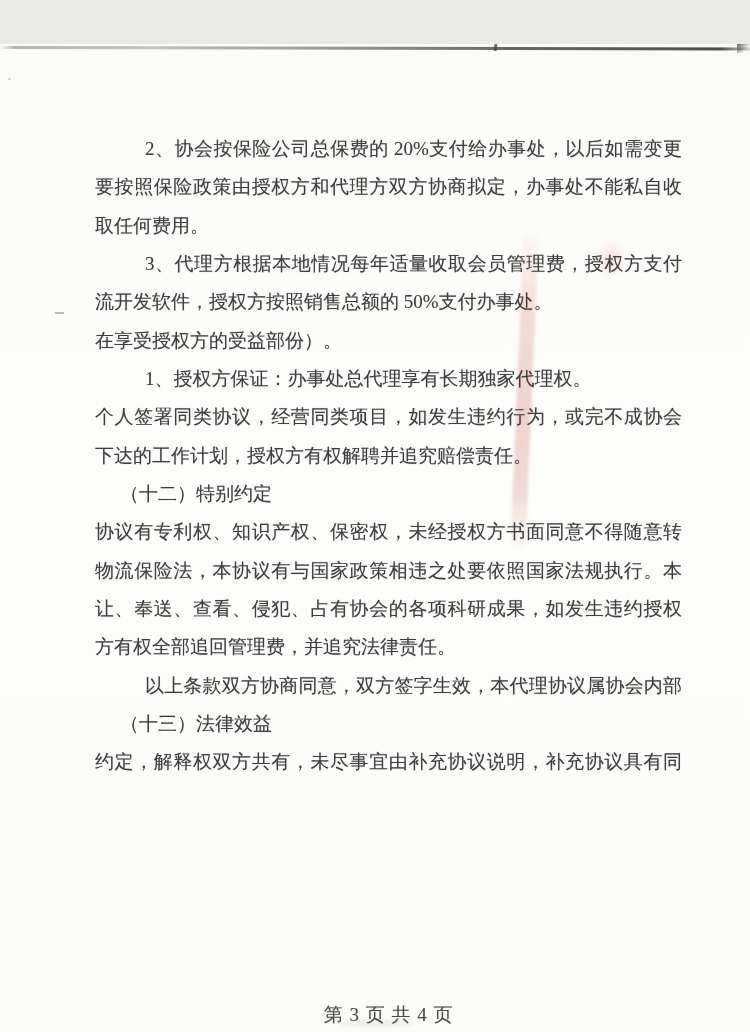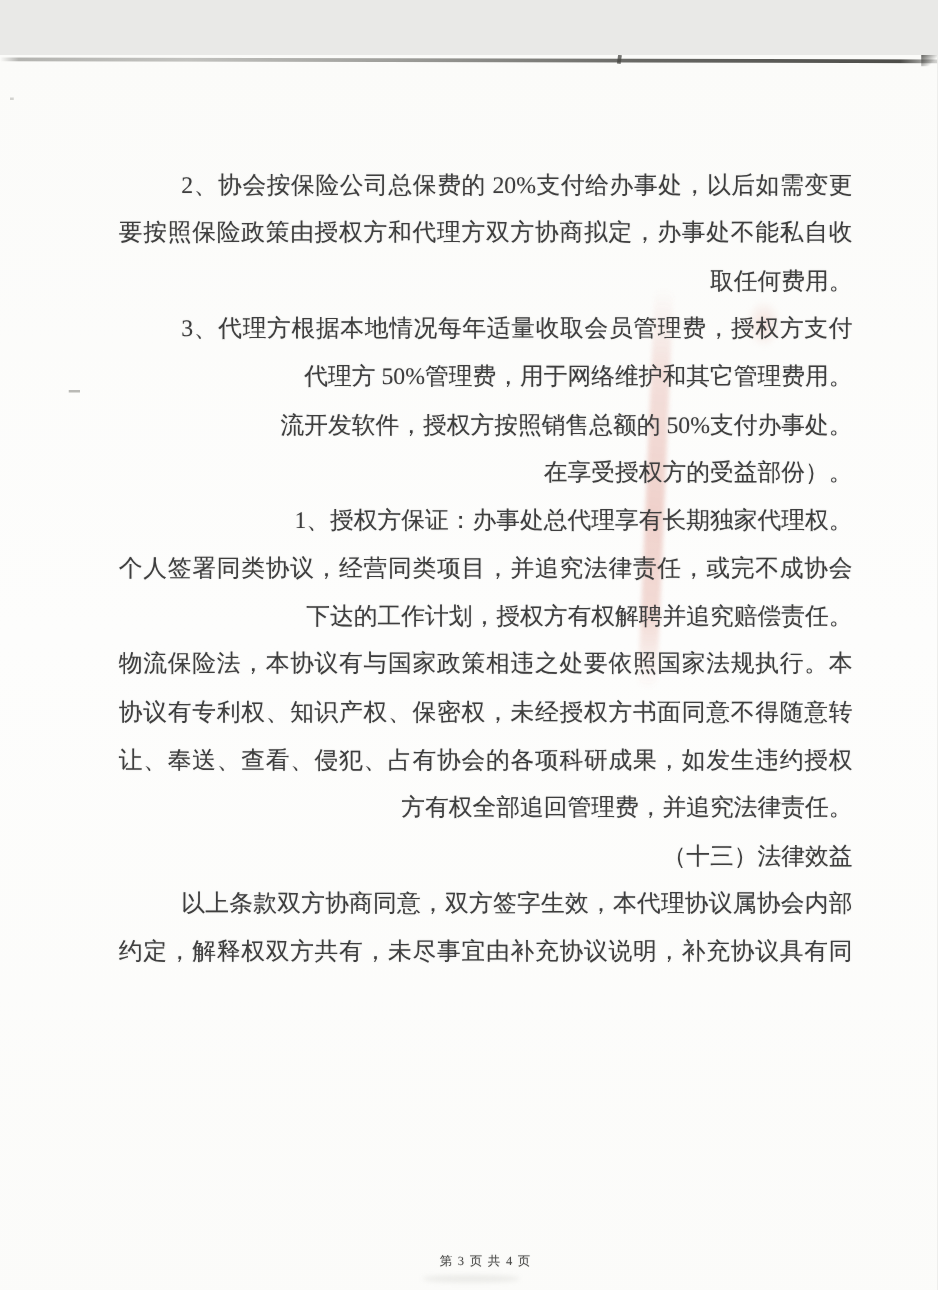--- a/index.html
+++ b/index.html
@@ -10,28 +10,27 @@
     font-family:"Liberation Serif","DejaVu Serif",serif;
     color:var(--c-ink,#3e3e3e);
     margin-top:44px;
   }
   
   .text-body{position:absolute;left:95px;top:86px;width:587px;}
   .ln{
     height:38.34px;line-height:38.34px;font-size:19px;
     white-space:nowrap;
     text-shadow:0 0 1px rgba(70,70,70,.35);
-    text-align:right;
   }
   .j{text-align:justify;text-align-last:justify;}
   .ind{text-indent:50px;}
   .hd{text-indent:25px;}
   .footer{
     position:absolute;left:95px;top:958px;width:587px;
-    text-align:center;font-size:10px;color:#4b4b49;
+    text-align:center;font-size:19px;color:#4b4b49;
     letter-spacing:1px;
     text-shadow:0 0 1px rgba(70,70,70,.3);
   }
   
   .scan-top-line{
     position:absolute;left:0;top:2px;width:750px;height:2.5px;
     background:linear-gradient(to right,
       rgba(115,115,110,0) 0%, rgba(110,110,105,.5) 2%,
       rgba(115,115,110,.42) 20%, rgba(95,95,90,.6) 42%,
       rgba(72,72,68,.82) 68%, rgba(58,58,54,.9) 96%,
@@ -84,29 +83,29 @@
   <div class="margin-dash"></div>
   <div class="speck-a"></div>
   <div class="smudge-bottom"></div>
   <div class="dot-bottom"></div>
 
   <div class="text-body">
     <div class="ln ind j">2、协会按保险公司总保费的 20%支付给办事处，以后如需变更</div>
     <div class="ln j">要按照保险政策由授权方和代理方双方协商拟定，办事处不能私自收</div>
     <div class="ln">取任何费用。</div>
     <div class="ln ind j">3、代理方根据本地情况每年适量收取会员管理费，授权方支付</div>
-    <div class="ln">代理方 50%管理费，用于网络维护和其它管理费用。</div>
     <div class="ln">流开发软件，授权方按照销售总额的 50%支付办事处。</div>
     <div class="ln">在享受授权方的受益部份）。</div>
     <div class="ln ind">1、授权方保证：办事处总代理享有长期独家代理权。</div>
-    <div class="ln j">个人签署同类协议，经营同类项目，并追究法律责任，或完不成协会</div>
+    <div class="ln j">个人签署同类协议，经营同类项目，如发生违约行为，或完不成协会</div>
     <div class="ln">下达的工作计划，授权方有权解聘并追究赔偿责任。</div>
+    <div class="ln hd">（十二）特别约定</div>
+    <div class="ln j">协议有专利权、知识产权、保密权，未经授权方书面同意不得随意转</div>
     <div class="ln j">物流保险法，本协议有与国家政策相违之处要依照国家法规执行。本</div>
-    <div class="ln j">协议有专利权、知识产权、保密权，未经授权方书面同意不得随意转</div>
     <div class="ln j">让、奉送、查看、侵犯、占有协会的各项科研成果，如发生违约授权</div>
     <div class="ln">方有权全部追回管理费，并追究法律责任。</div>
+    <div class="ln ind j">以上条款双方协商同意，双方签字生效，本代理协议属协会内部</div>
     <div class="ln hd">（十三）法律效益</div>
-    <div class="ln ind j">以上条款双方协商同意，双方签字生效，本代理协议属协会内部</div>
     <div class="ln j">约定，解释权双方共有，未尽事宜由补充协议说明，补充协议具有同</div>
   </div>
 
   <div class="footer">第 3 页 共 4 页</div>
 </div>
 
 </body></html>

